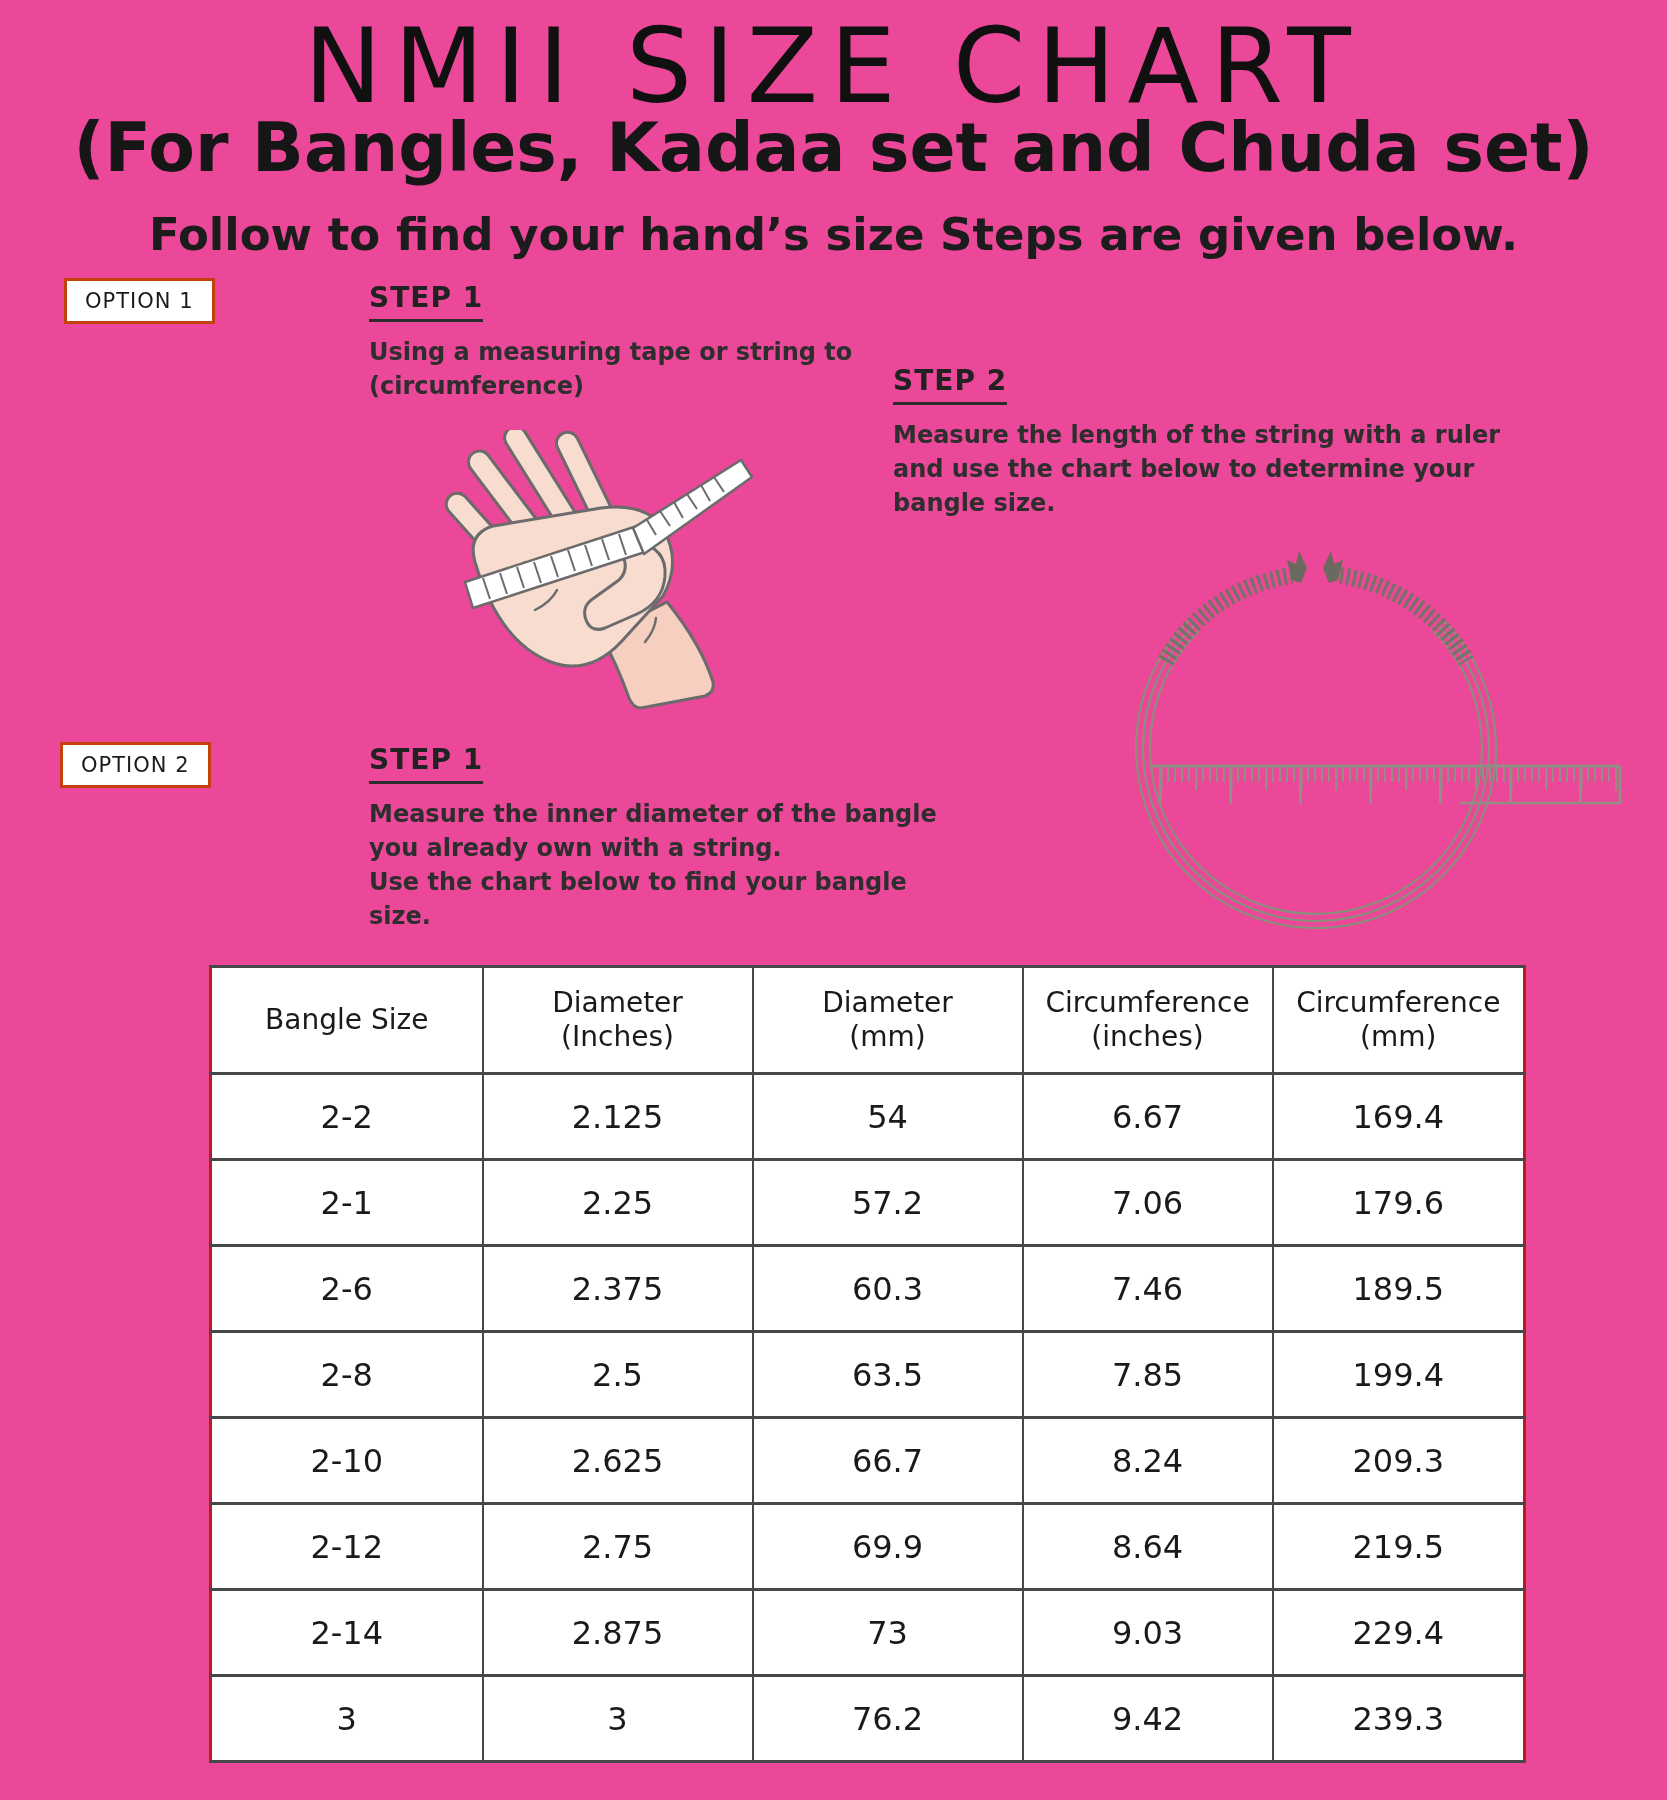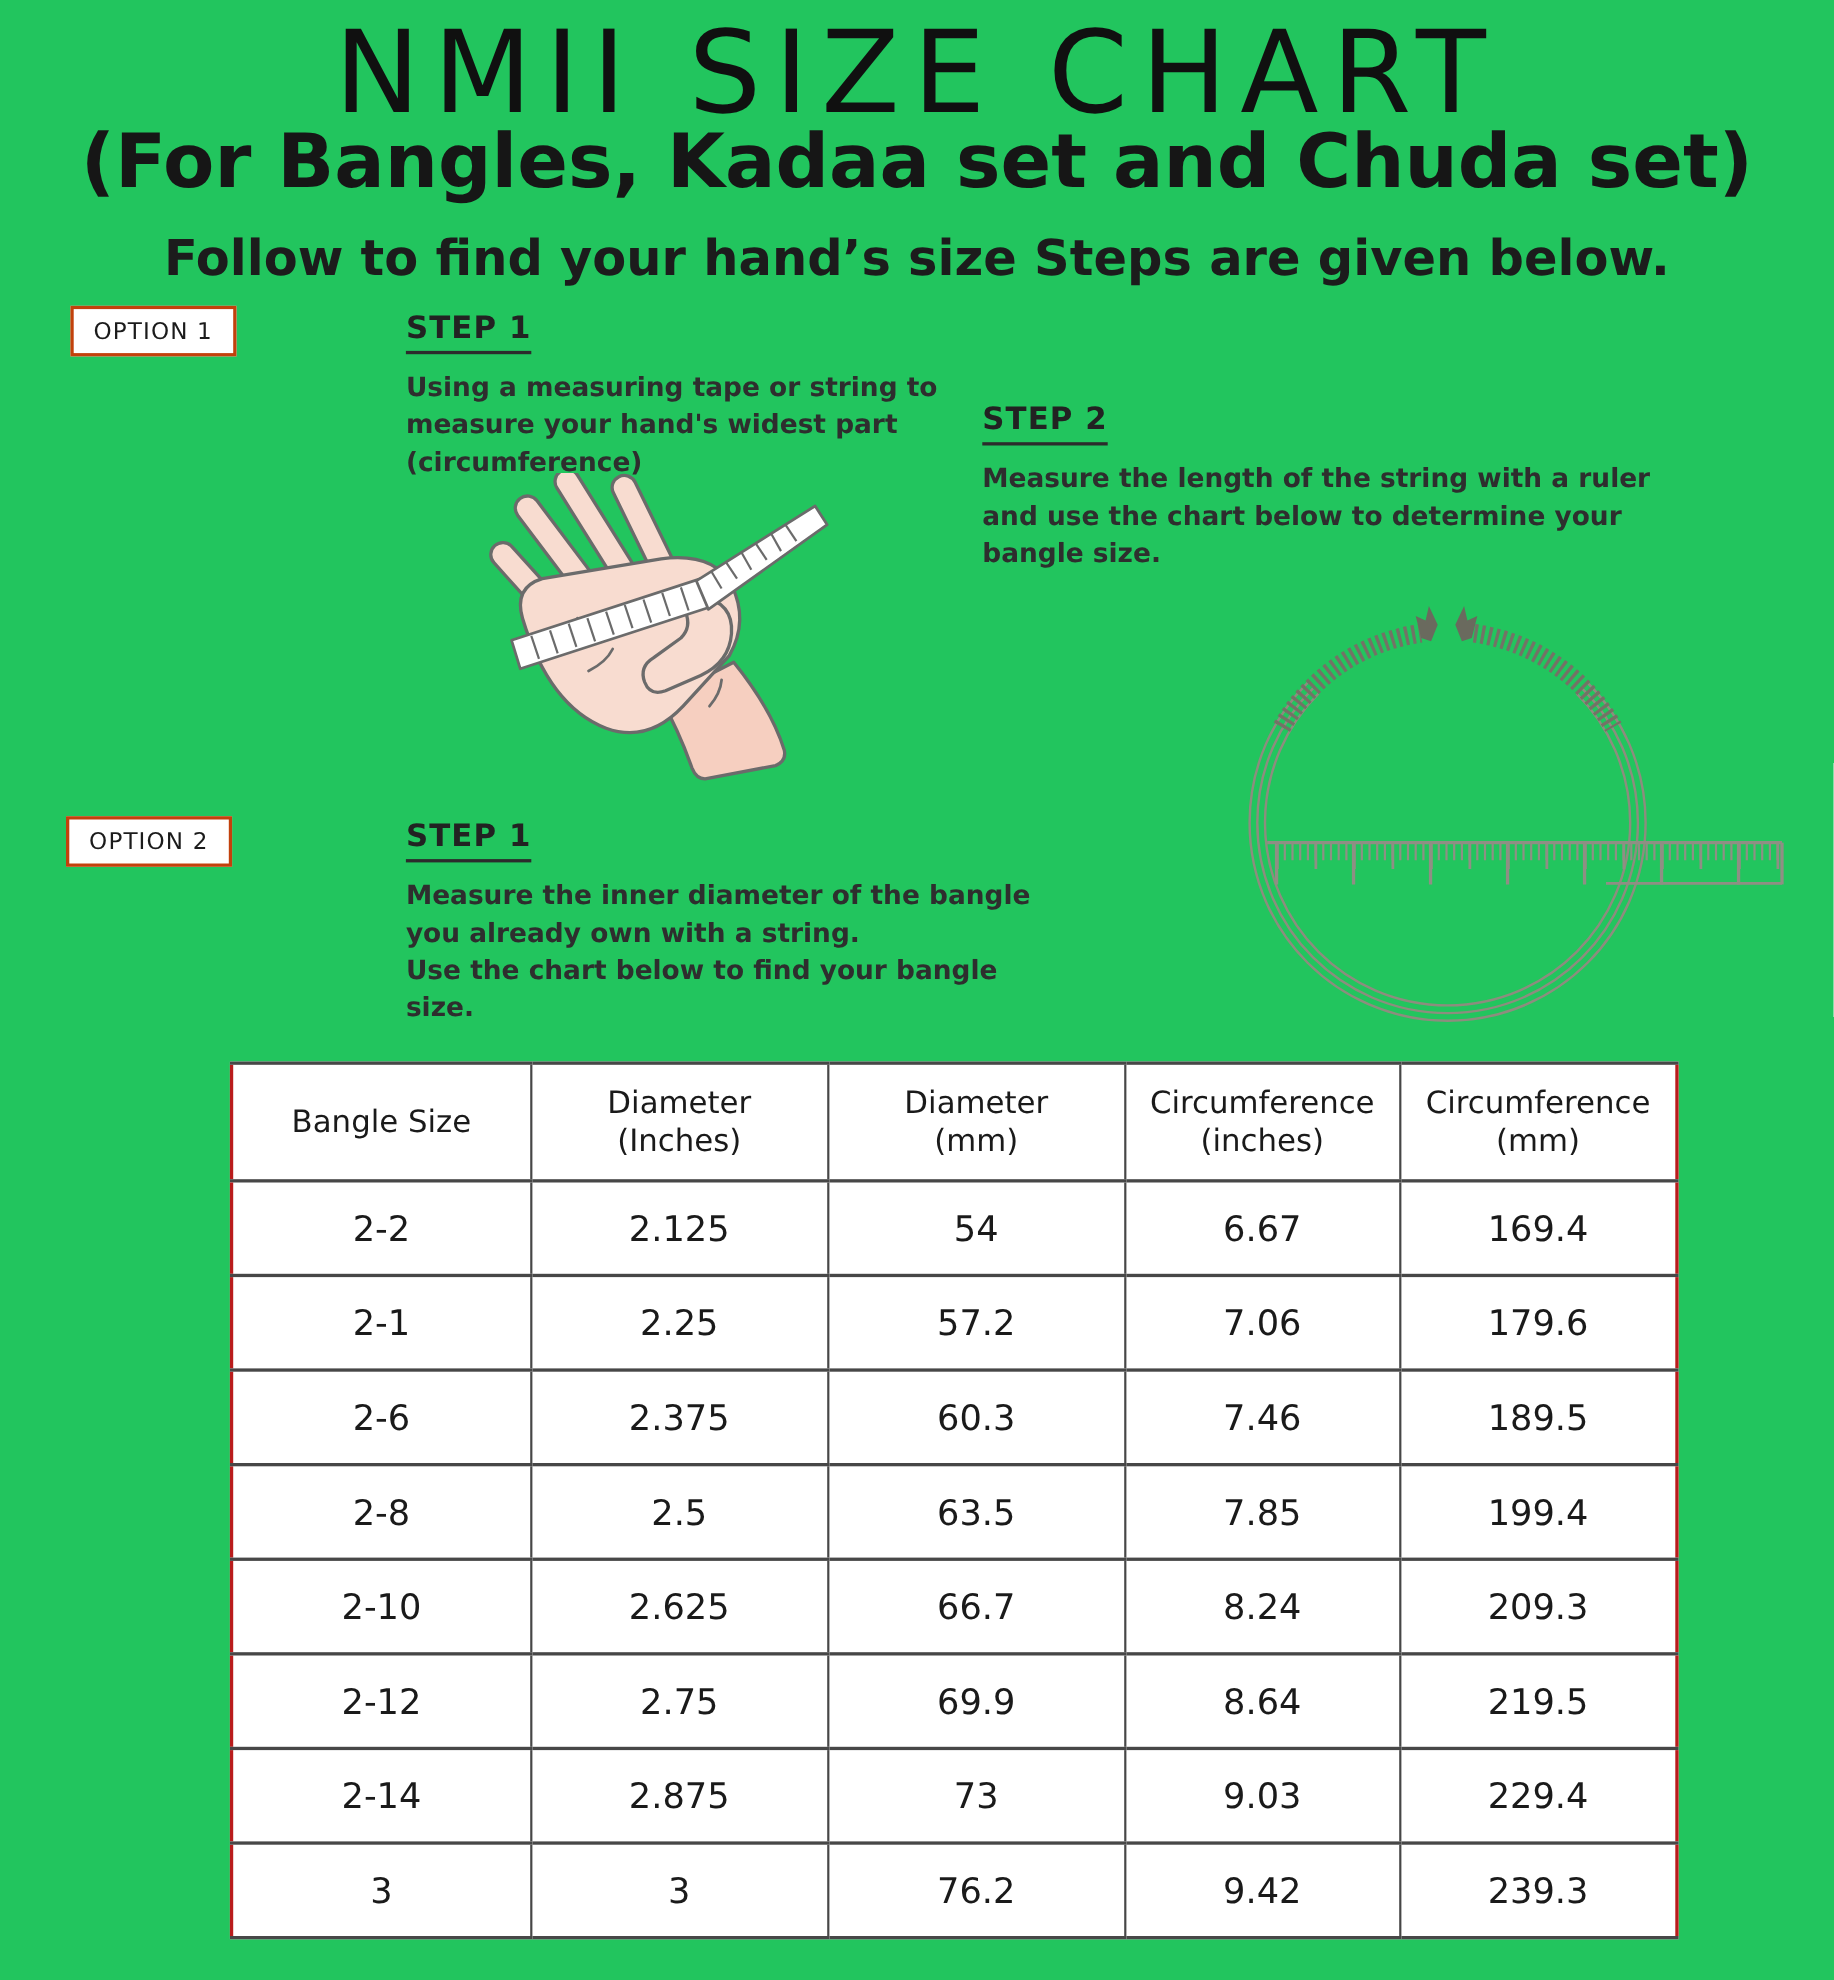--- a/index.html
+++ b/index.html
@@ -1,17 +1,17 @@
 <!DOCTYPE html>
 <html><head>
 <meta charset="utf-8">
 <style>
   html,body {margin:0; padding:0; background:#ffffff;}
   .page {
-    position:relative; width:1667px; height:1800px; background:#22c55e;
+    position:relative; width:1667px; height:1800px; background:#ec4899;
     font-family:"DejaVu Sans", sans-serif; color:#1b1b1b; overflow:hidden;
   }
   .centered {position:absolute; left:0; width:100%; text-align:center; white-space:nowrap;}
   .title {top:12px; font-size:104px; font-weight:400; letter-spacing:12px; line-height:1.05; color:#101010;}
   .subtitle {top:112px; font-size:68px; font-weight:700; line-height:1.05; color:#161616;}
   .instruction {top:208px; font-size:45px; font-weight:700; color:#1c1c1c;}
   .option-badge {
     position:absolute; border:3px solid #c2410c; padding:8px 18px;
     font-size:21px; font-weight:400; letter-spacing:1px; color:#1b1b1b; background:#fff;
   }
@@ -46,21 +46,20 @@
   <div class="centered instruction">Follow to find your hand’s size Steps are given below.</div>
 
   <div class="option-badge" style="left:64px; top:278px;">
     <span>OPTION 1</span>
   </div>
 
   <div class="step" style="left:369px; top:281px;">
     <div class="step-heading">STEP 1</div>
     <div>
       <div class="step-line">Using a measuring tape or string to</div>
-      <div class="step-line">measure your hand's widest part</div>
       <div class="step-line">(circumference)</div>
     </div>
   </div>
 
   <div class="step" style="left:893px; top:364px;">
     <div class="step-heading">STEP 2</div>
     <div>
       <div class="step-line">Measure the length of the string with a ruler</div>
       <div class="step-line">and use the chart below to determine your</div>
       <div class="step-line">bangle size.</div>

